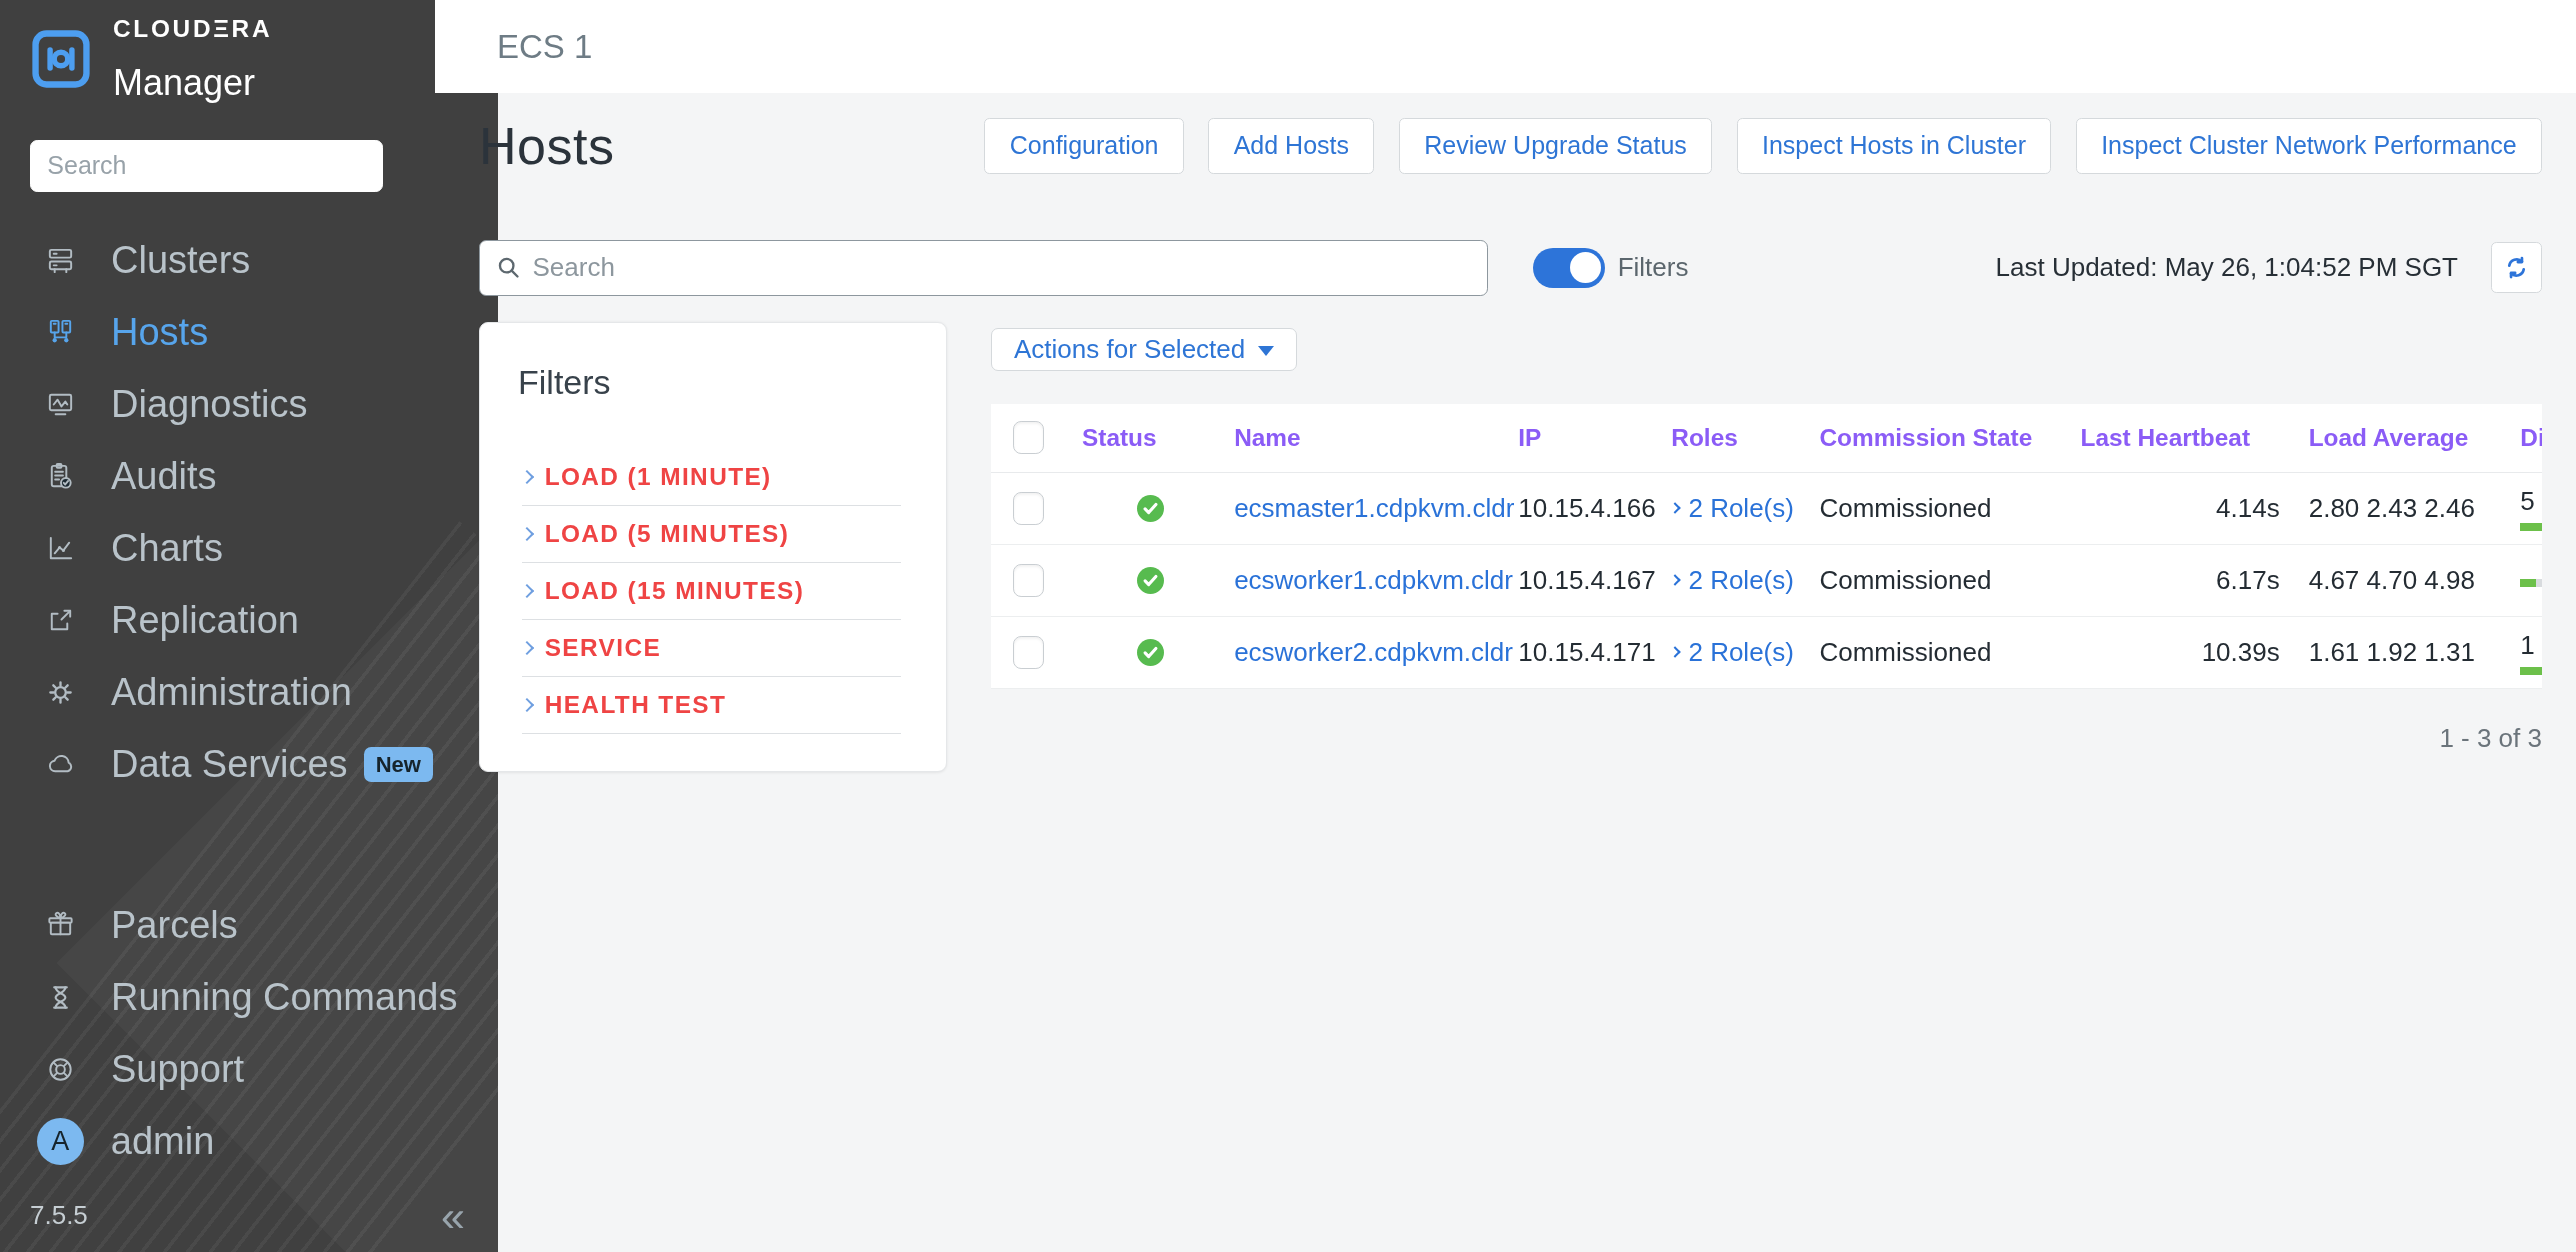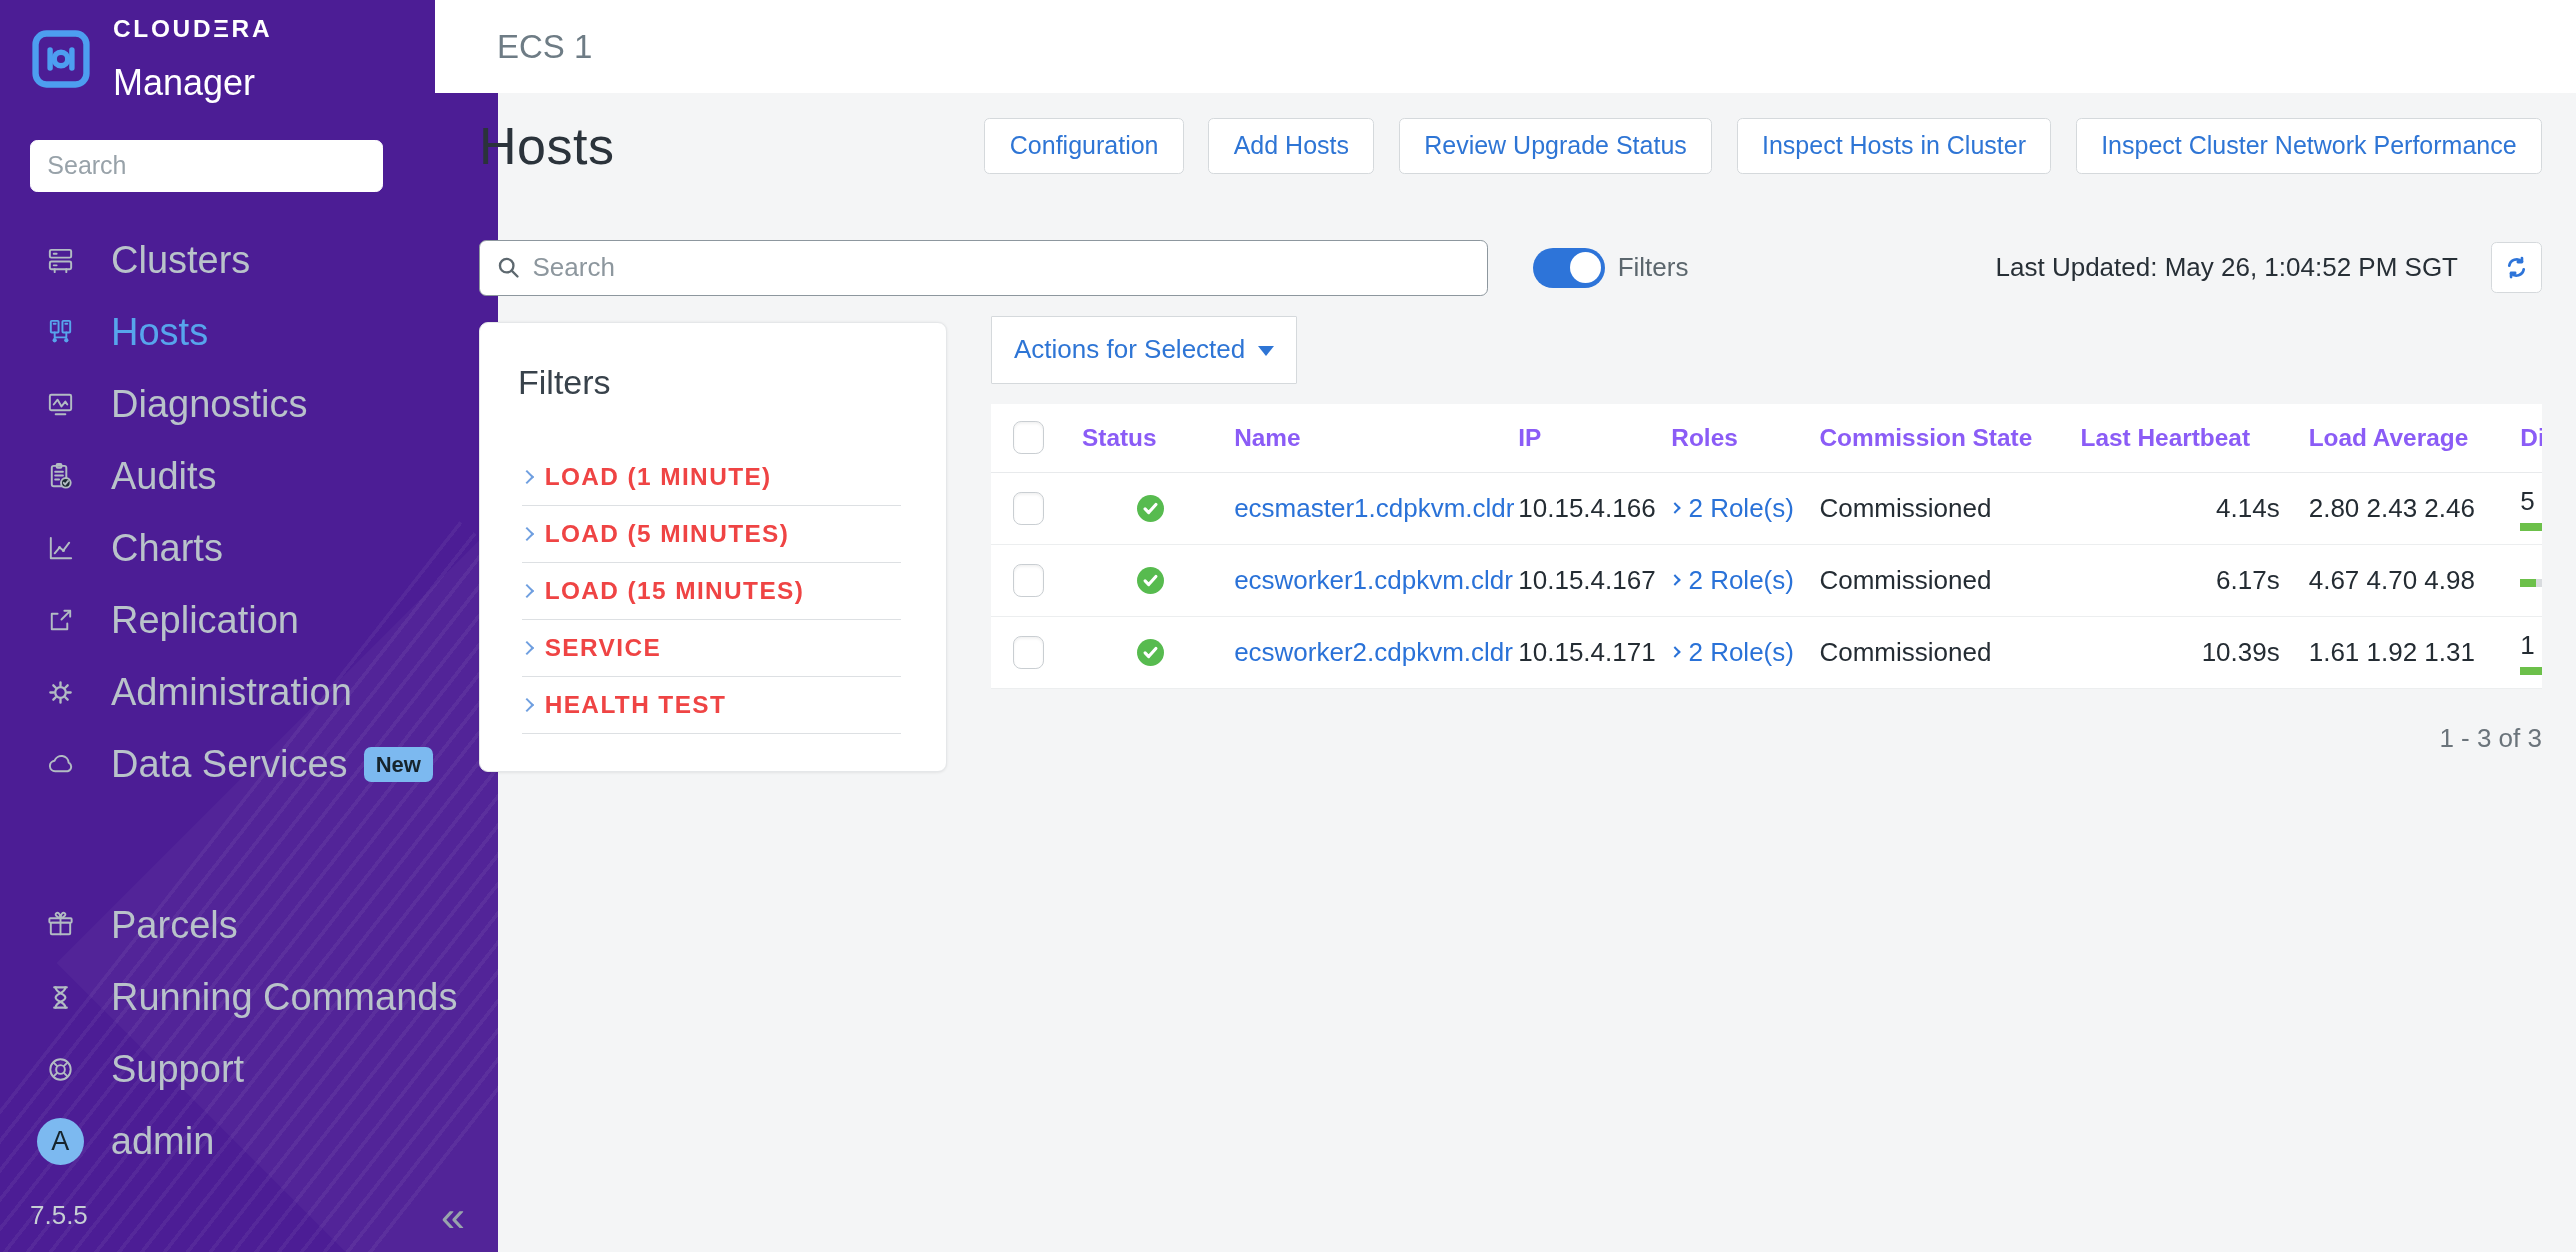--- a/index.html
+++ b/index.html
@@ -5,21 +5,21 @@
   * { box-sizing: border-box; margin: 0; padding: 0; }
   html,body { width: 2576px; height: 1253px; overflow: hidden; }
   body {
     font-family: "Liberation Sans", "DejaVu Sans", sans-serif;
     background: #f4f5f6;
     color: #242c33;
   }
   
   .sidebar {
     position: absolute; left:0; top:0; width:498px; height:1253px;
-    background:#4c1d95; overflow:hidden;
+    background:#404040; overflow:hidden;
   }
   .deco1 { position:absolute; width:688px; height:688px; right:-389px; bottom:-54px;
     background:rgba(255,255,255,0.035); transform:rotate(45deg); }
   .deco2 { position:absolute; width:389px; height:887px; right:-36px; bottom:-181px;
     transform:rotate(38deg);
     background:repeating-linear-gradient(90deg, rgba(255,255,255,0.05) 0 3.6px, transparent 3.6px 18px); }
   .brand { display:flex; align-items:center; padding:14.5px 0 0 31px; position:relative; }
   .brand-text { margin-left:22px; }
   .brand-line1 { color:#ffffff; font-size:24.4px; font-weight:bold; letter-spacing:2.7px; }
   .brand-line2 { color:#ffffff; font-size:36px; margin-top:19px; }
@@ -77,21 +77,21 @@
     border-radius:9px; box-shadow:0 0.9px 2.7px rgba(0,0,0,0.07); flex:0 0 468px; }
   .filters-title { font-size:34px; color:#38424b; margin:40px 0 0 38px; }
   .filter-list { margin-top:47px; }
   .filter-item { margin:0 45px 0 42px; height:57px; display:flex; align-items:center;
     border-bottom:1.8px solid #dde0e3; cursor:pointer; }
   .chev { width:10px; height:10px; border-top:2.7px solid #6f9fe0; border-right:2.7px solid #6f9fe0;
     transform:rotate(45deg); margin-right:12.7px; flex:0 0 10px; }
   .filter-label { font-size:24.4px; font-weight:bold; letter-spacing:1.4px; color:#ef4444; }
   .table-area { flex:1; margin-left:44px; min-width:0; }
   .table-toolbar { display:flex; align-items:center; height:56px; }
-  .dd-btn { height:68px; background:#ffffff; border:0.9px solid #d5d9dc; border-radius:1px;
+  .dd-btn { height:43px; background:#ffffff; border:0.9px solid #d5d9dc; border-radius:7px;
     color:#2e75d5; font-size:26px; padding:0 22px; display:flex; align-items:center; gap:12.7px; cursor:pointer; }
   .caret { width:0; height:0; border-left:8.1px solid transparent; border-right:8.1px solid transparent;
     border-top:10px solid #2e75d5; margin-top:3.6px; }
   .cols-group { margin-left:auto; display:flex; align-items:center; gap:14.5px; }
   .cols-label { font-size:26px; color:#272f36; }
   .table-wrap { margin-top:26px; background:#ffffff; overflow:hidden; }
   table { border-collapse:collapse; table-layout:fixed; width:1687px; }
   th { height:69px; text-align:left; font-size:24.4px; font-weight:bold; color:#8b5cf6;
     border-bottom:1.8px solid #e8eaec; }
   td { height:72px; font-size:26px; color:#242c33; border-bottom:1.8px solid #eceeef; vertical-align:middle;margin-top:33px; }

